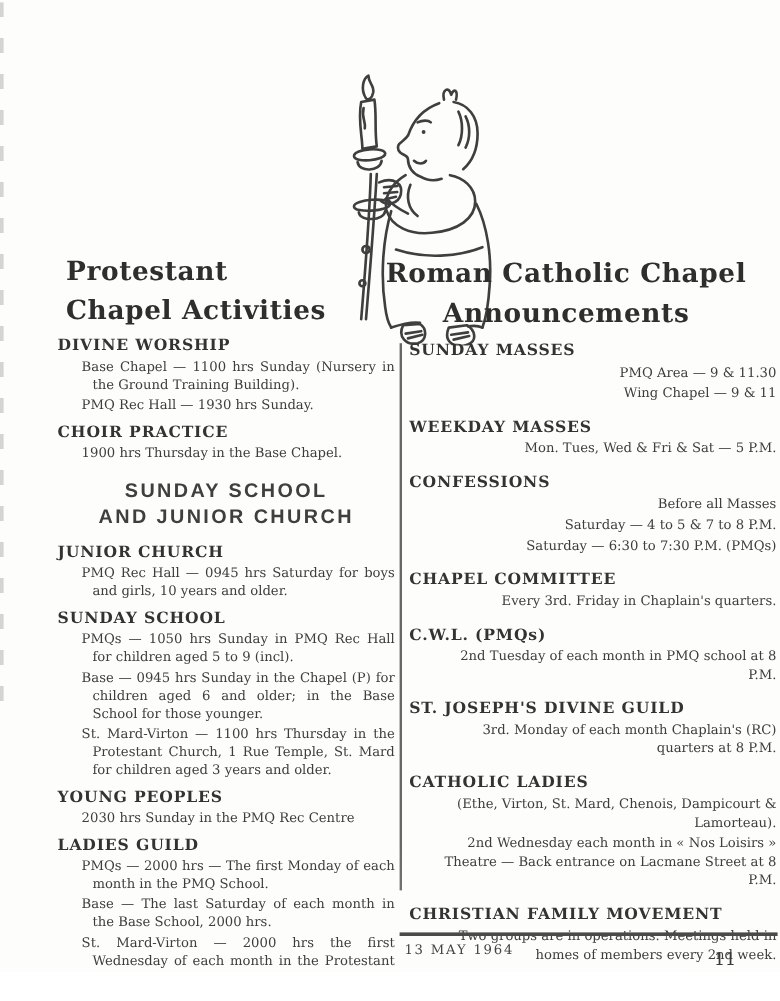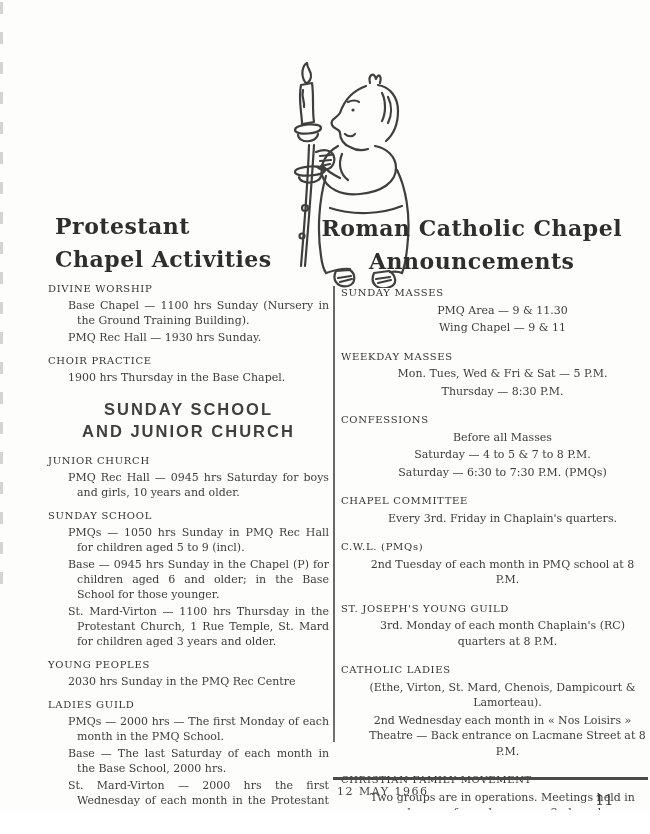--- a/index.html
+++ b/index.html
@@ -26,28 +26,28 @@
   .monk { position:absolute; left:278px; top:58px; }
 
   
   .col { position:absolute; font-size:11px; }
   .col-left  { left:48px;  top:281px; width:281px; line-height:15px; }
   .col-right { left:341px; top:285px; width:306px; line-height:15.5px; }
 
   .sec { margin:0 0 8px 0; }
   .col-right .sec { margin-bottom:13px; }
   .sec-title {
-    margin:0 0 2px 0; font-size:10px; font-weight:normal;
+    margin:0 0 2px 0; font-size:13px; font-weight:bold;
     letter-spacing:0.7px; color:#333333;
   }
   .entry {
     margin:1px 0 2px 0; text-align:justify;
     padding-left:29px; text-indent:-9px;
   }
-  .col-right .entry { padding-left:27px; text-indent:-10px; text-align:center; }
+  .col-right .entry { padding-left:27px; text-indent:-10px; text-align:right; }
   .inline-sec { margin:10px 0 0 0; }
 
   .center-heading {
     text-align:center; font-family:"Liberation Sans", sans-serif;
     font-weight:bold; font-size:16.5px; line-height:22px;
     letter-spacing:2px; color:#3f3f3f; margin:13px 0 11px 0;
   }
 
   .divider {
     position:absolute; left:333px; top:286px; width:2px; height:456px;
@@ -181,48 +181,47 @@
 
   <main class="col col-right">
     <section class="sec">
       <h3 class="sec-title">SUNDAY MASSES</h3>
       <p class="entry">PMQ Area — 9 &amp; 11.30</p>
       <p class="entry">Wing Chapel — 9 &amp; 11</p>
     </section>
     <section class="sec">
       <h3 class="sec-title">WEEKDAY MASSES</h3>
       <p class="entry">Mon. Tues, Wed &amp; Fri &amp; Sat — 5 P.M.</p>
-      <p class="entry">Thursday — 8:30 P.M.</p>
     </section>
     <section class="sec">
       <h3 class="sec-title">CONFESSIONS</h3>
       <p class="entry">Before all Masses</p>
       <p class="entry">Saturday — 4 to 5 &amp; 7 to 8 P.M.</p>
       <p class="entry">Saturday — 6:30 to 7:30 P.M. (PMQs)</p>
     </section>
     <section class="sec">
       <h3 class="sec-title">CHAPEL COMMITTEE</h3>
       <p class="entry">Every 3rd. Friday in Chaplain's quarters.</p>
     </section>
     <section class="sec">
       <h3 class="sec-title">C.W.L. (PMQs)</h3>
       <p class="entry">2nd Tuesday of each month in PMQ school at 8 P.M.</p>
     </section>
     <section class="sec">
-      <h3 class="sec-title">ST. JOSEPH'S YOUNG GUILD</h3>
+      <h3 class="sec-title">ST. JOSEPH'S DIVINE GUILD</h3>
       <p class="entry">3rd. Monday of each month Chaplain's (RC) quarters at 8 P.M.</p>
     </section>
     <section class="sec">
       <h3 class="sec-title">CATHOLIC LADIES</h3>
       <p class="entry">(Ethe, Virton, St. Mard, Chenois, Dampicourt &amp; Lamorteau).</p>
       <p class="entry">2nd Wednesday each month in « Nos Loisirs » Theatre — Back entrance on Lacmane Street at 8 P.M.</p>
     </section>
     <section class="sec">
       <h3 class="sec-title">CHRISTIAN FAMILY MOVEMENT</h3>
       <p class="entry">Two groups are in operations. Meetings held in homes of members every 2nd week.</p>
     </section>
   </main>
 
   <div class="footer-rule"></div>
-  <div class="footer-date">12 MAY 1966</div>
+  <div class="footer-date">13 MAY 1964</div>
   <div class="page-number">11</div>
 
 </div>
 
 </body></html>

